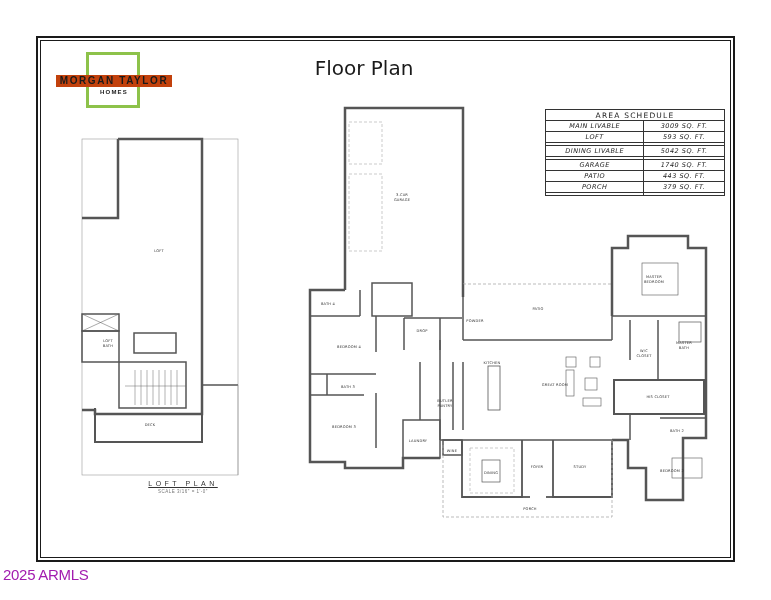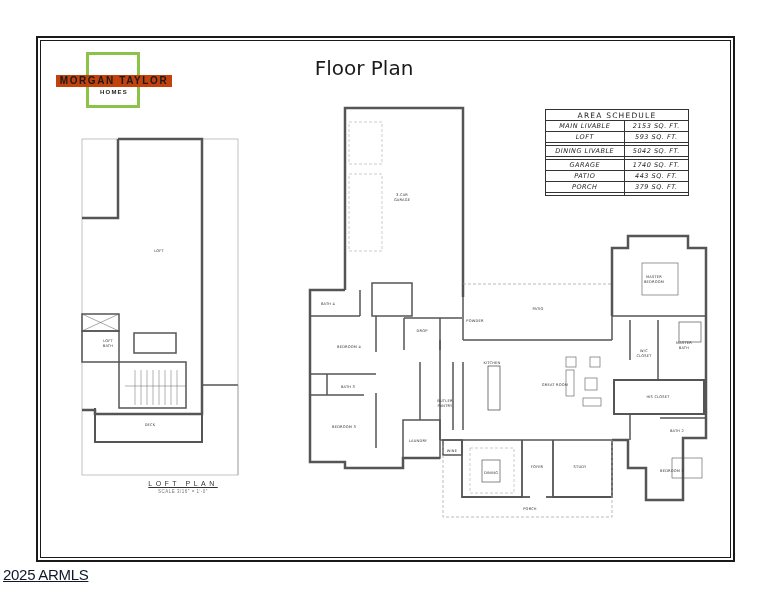--- a/index.html
+++ b/index.html
@@ -3,28 +3,28 @@
 <meta charset="utf-8">
 <style>
   html, body { margin:0; padding:0; background:#ffffff; }
   body { width:771px; height:600px; position:relative; overflow:hidden; font-family:"Liberation Sans", sans-serif; }
   .frame-outer { position:absolute; left:36px; top:36px; width:699px; height:526px; border:2px solid #1a1a1a; box-sizing:border-box; }
   .frame-inner { position:absolute; left:40px; top:40px; width:691px; height:518px; border:1.5px solid #1a1a1a; box-sizing:border-box; }
   .logo-box { position:absolute; left:86px; top:52px; width:54px; height:56px; border:3px solid #8dc24a; box-sizing:border-box; }
   .logo-name { position:absolute; left:56px; top:75px; width:116px; text-align:center; font-size:10px; font-weight:bold; letter-spacing:1.6px; color:#1a1a1a; background:#c2410c; line-height:12px; }
   .logo-sub { position:absolute; left:56px; top:89px; width:116px; text-align:center; font-size:6px; font-weight:bold; letter-spacing:1.2px; color:#1a1a1a; }
   .title { position:absolute; left:284px; top:56px; width:160px; text-align:center; font-size:20px; color:#1a1a1a; font-family:"DejaVu Sans", sans-serif; }
-  .area-table { position:absolute; left:545px; top:109px; width:144px; border-collapse:collapse; font-family:"DejaVu Sans", sans-serif; font-style:italic; font-size:6.5px; color:#222; }
+  .area-table { position:absolute; left:545px; top:109px; width:180px; border-collapse:collapse; font-family:"DejaVu Sans", sans-serif; font-style:italic; font-size:6.5px; color:#222; }
   .area-table td { border:1px solid #333; padding:0 3px; height:10px; text-align:center; letter-spacing:0.5px; white-space:nowrap; }
   .area-table .hdr td { font-size:7.5px; font-style:normal; letter-spacing:1.2px; }
   .area-table .gap td { height:2px; padding:0; }
   .area-table .tall td { height:18px; line-height:8px; }
   .loft-label { position:absolute; left:128px; top:480px; width:110px; text-align:center; font-size:7px; letter-spacing:3.5px; color:#333; text-decoration:underline; }
   .loft-scale { position:absolute; left:128px; top:489px; width:110px; text-align:center; font-size:4.5px; letter-spacing:0.5px; color:#777; }
-  .copyright { position:absolute; left:3px; top:566px; font-size:15px; color:#0f172a; letter-spacing:-0.3px;text-decoration:underline; }
+  .copyright { position:absolute; left:3px; top:566px; font-size:15px; color:#a21caf; letter-spacing:-0.3px; }
   svg.plan { position:absolute; left:0; top:0; }
   .rl { font-family:"DejaVu Sans", sans-serif; font-size:3.6px; fill:#333; text-anchor:middle; letter-spacing:0.2px; }
 </style>
 </head>
 <body>
 
 <div class="frame-outer"></div>
 <div class="frame-inner"></div>
 
 <div>
@@ -35,21 +35,21 @@
 
 <div class="title">Floor Plan</div>
 
 <table class="area-table">
   <tbody>
       <tr class="hdr">
         <td colspan="2">AREA SCHEDULE</td>
       </tr>
   <tr>
         <td>MAIN LIVABLE</td>
-        <td>2153 SQ. FT.</td>
+        <td>3009 SQ. FT.</td>
       </tr>
   <tr>
         <td>LOFT</td>
         <td>593 SQ. FT.</td>
       </tr>
   <tr class="gap">
         <td></td>
         <td></td>
       </tr>
   <tr>

